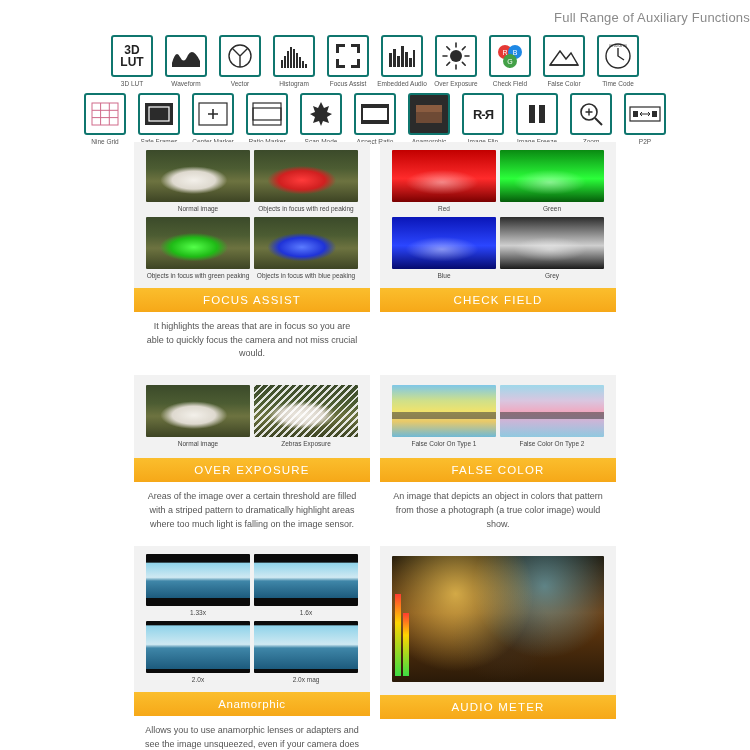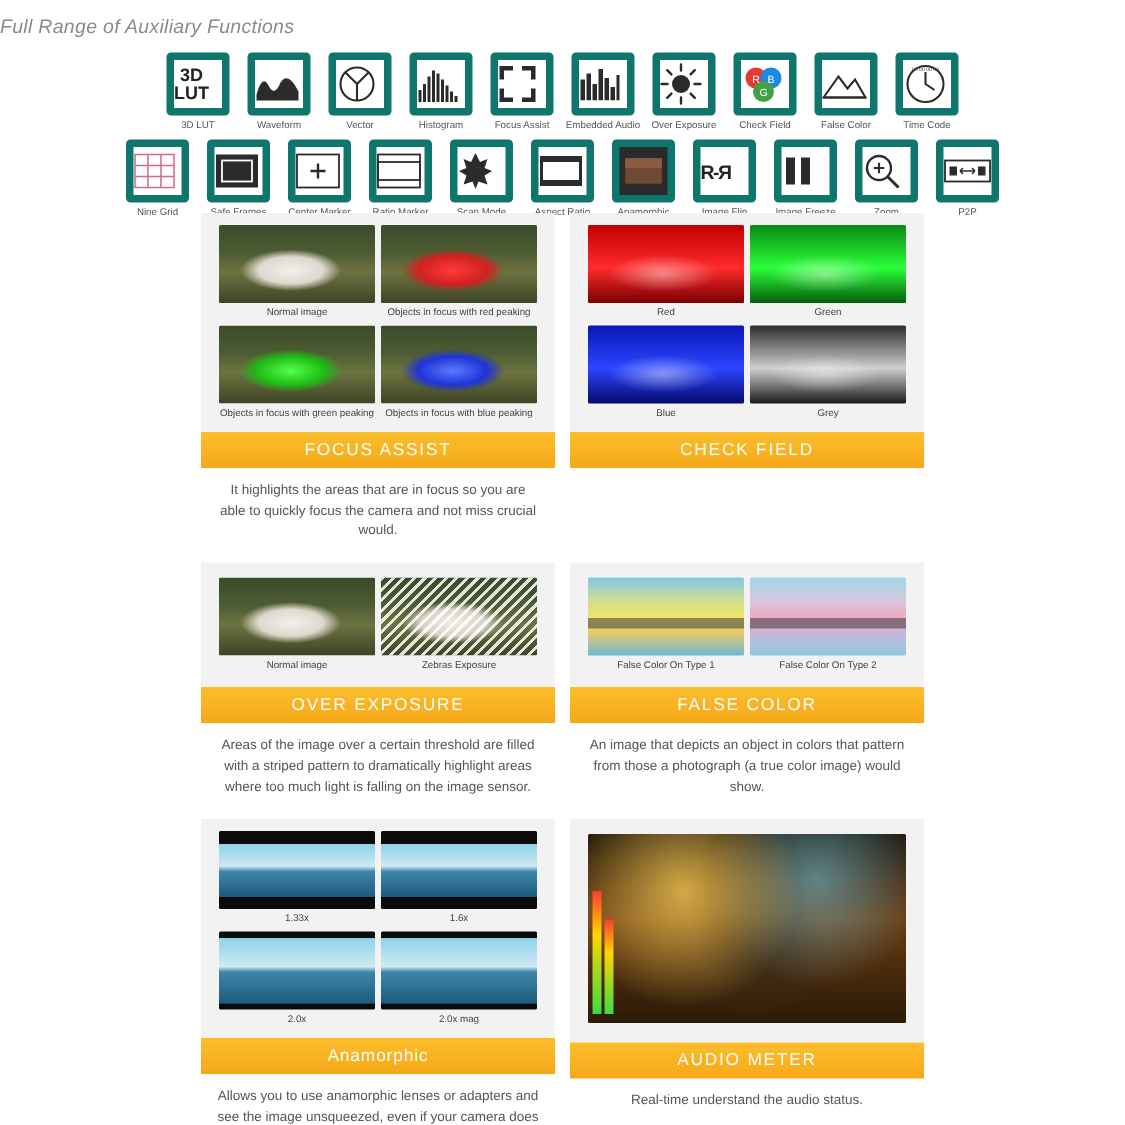--- a/index.html
+++ b/index.html
@@ -7,49 +7,49 @@
     margin: 0; padding: 0;
     width: 750px; height: 750px;
     background: #ffffff;
     font-family: "Liberation Sans", sans-serif;
     color: #333;
     overflow: hidden;
   }
   .page { width: 750px; height: 750px; position: relative; }
 
   .page-title {
-    text-align: left;
+    text-align: right;
     font-size: 13px;
     color: #8a8a8a;
     padding-top: 10px;
     letter-spacing: 0.2px;
-    font-style: italic;
   }
 
   
   .icon-rows { margin-top: 10px; }
   .icon-row {
     display: flex;
     justify-content: center;
     gap: 4px;
     margin-bottom: 6px;
   }
   .icon-cell {
     width: 50px;
     display: flex;
     flex-direction: column;
     align-items: center;
   }
   .icon-box {
     width: 42px; height: 42px;
-    border: 5px solid #0f766e;
+    border: 2px solid #0f766e;
     border-radius: 3px;
     background: #fff;
     display: flex;
     align-items: center;
+    justify-content: center;
     overflow: hidden;
   }
   .icon-label {
     font-size: 6.5px;
     color: #555;
     margin-top: 3px;
     text-align: center;
     line-height: 1.1;
     white-space: nowrap;
   }
@@ -553,19 +553,18 @@
             <div class="thumb tall concert" style="height:126px;">
               <div class="audio-bars">
                 <i style="height:72%"></i>
                   <i style="height:55%"></i>
               </div>
             </div>
             <div class="thumb-cap"></div>
           </div>
         </div>
         <div class="card-banner">AUDIO METER</div>
-        <div class="card-desc">Real-time understand the audio status.</div>
       </div>
 
     </div>
 
   </div>
 </div>
 
 </body></html>

